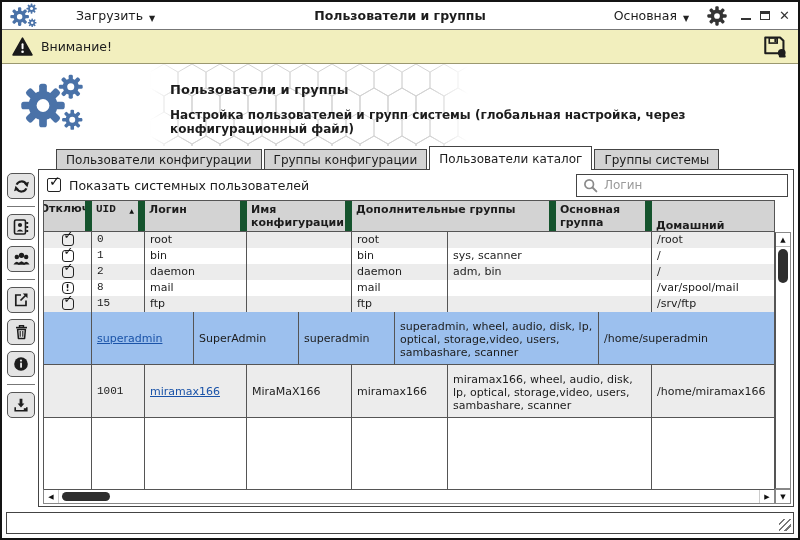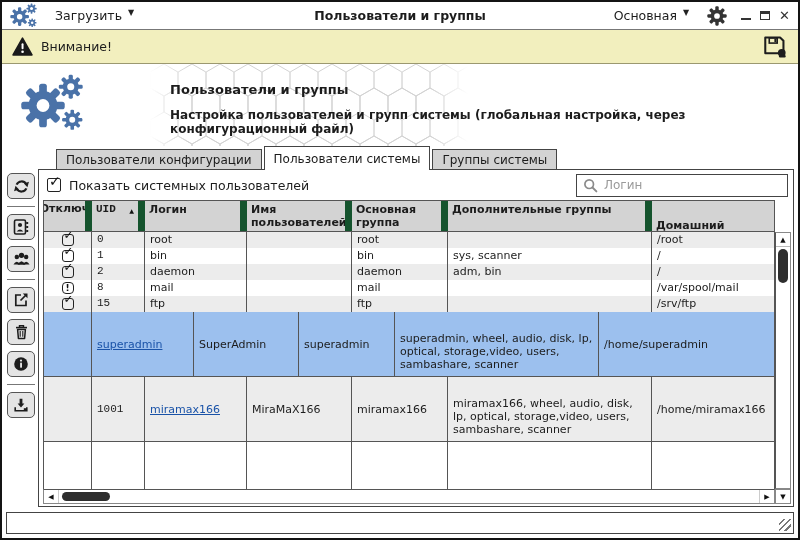--- a/index.html
+++ b/index.html
@@ -4,21 +4,21 @@
 <style>
   * { box-sizing: border-box; margin: 0; padding: 0; }
   html,body { width:800px; height:540px; overflow:hidden; background:#fff;
     font-family:"DejaVu Sans", sans-serif; color:#1c1c1c; }
   .window { position:absolute; inset:0; border:2px solid #141414; background:#fff; }
 
   
   .titlebar { position:relative; height:28px; display:flex; align-items:center;
     padding:0 8px; border-bottom:1px solid #777; background:#fff; }
   .appicon { color:#4a72a8; margin-right:14px; }
-  .menubtn { display:flex; align-items:flex-start; gap:6px; font-size:12.5px; cursor:default; padding:2px 4px; }
+  .menubtn { display:flex; align-items:flex-end; gap:6px; font-size:12.5px; cursor:default; padding:2px 4px;margin-left:21px; }
   .menubtn .arrow { font-size:8px; color:#222; }
   .wintitle { position:absolute; left:50%; transform:translateX(-50%); font-size:12.5px; font-weight:bold; }
   .tright { margin-left:auto; display:flex; align-items:center; gap:14px; }
   .gearbtn { color:#333; display:flex; }
   .winctrl { display:flex; align-items:center; gap:9px; }
   .minico { width:10px; height:8px; border-bottom:2px solid #333; }
   .maxico { width:10px; height:9px; border:1.5px solid #333; border-top:3px solid #333; }
   .closeico { font-size:13px; color:#333; line-height:1; }
 
   
@@ -83,21 +83,21 @@
   .td { border-right:1px solid #555; font-size:11px; line-height:13px; padding:1px 5px; overflow:hidden; }
   .td:last-child { border-right:none; }
   .c0 { width:48px; flex:none; display:flex; align-items:flex-start; justify-content:center; padding-top:1px; }
   .c1 { width:53px; flex:none;font-family:Liberation Mono, monospace; }
   .c2 { width:102px; flex:none; }
   .c3 { width:105px; flex:none; }
   .c4 { width:96px; flex:none; }
   .c5 { width:204px; flex:none; }
   .c6 { flex:1; }
   .tr.big .td { padding-top:6px; padding-bottom:5px; display:flex; align-items:center; }
-  .tr.big .c5 { display:block; padding-top:20px; }
+  .tr.big .c5 { display:block; padding-top:8px; }
   .link { color:#1a53a8; text-decoration:underline; cursor:pointer; }
   .rcheck { width:12px; height:12px; border:1.5px solid #222; border-radius:3px; position:relative; margin-top:1px; }
   .rcheck i { position:absolute; left:1px; top:-6px; font-style:normal; font-weight:bold; font-size:12px; color:#111; }
   .rwarn { width:12px; height:12px; border:1.5px solid #222; border-radius:4px; margin-top:1px;
     display:flex; align-items:center; justify-content:center; font-weight:bold; font-size:9px; color:#111; }
 
   
   .vscroll { grid-area:2/2; border:1px solid #888; border-left:1px solid #555; display:flex; flex-direction:column; background:#fff; }
   .varrow { height:14px; display:flex; align-items:center; justify-content:center; font-size:7px; color:#111; border-bottom:1px solid #bbb; flex:none; }
   .vtrack { flex:1; position:relative; }
@@ -207,21 +207,22 @@
       </div>
       <svg class="biggears" width="64" height="60" viewBox="0 0 42 40">
           <use href="#gears3"></use>
         </svg>
       <div class="hdrtitle">Пользователи и группы</div>
       <div class="hdrsub">Настройка пользователей и групп системы (глобальная настройка, через конфигурационный файл)</div>
     </div>
 
     <div class="tabbar">
         <div class="tab">Пользователи конфигурации</div>
-        <div class="tab active">Пользователи системы</div>
+        <div class="tab">Группы конфигурации</div>
+        <div class="tab active">Пользователи каталог</div>
         <div class="tab">Группы системы</div>
       </div>
 
     <div class="ltool">
       <div class="tbtn">
         <svg width="17" height="17" viewBox="0 0 16 16">
           <path d="M3.4 6.3 A5.1 5.1 0 0 1 12.4 5.6" fill="none" stroke="currentColor" stroke-width="2"></path>
           <polygon points="15,3.6 13.6,8.6 10.3,5.1" fill="currentColor"></polygon>
           <path d="M12.6 9.7 A5.1 5.1 0 0 1 3.6 10.4" fill="none" stroke="currentColor" stroke-width="2"></path>
           <polygon points="1,12.4 2.4,7.4 5.7,10.9" fill="currentColor"></polygon>
@@ -303,27 +304,27 @@
               <span>Отключ</span>
             </div>
             <div class="th c1">
               <span>UID</span>
               <span class="sort">▲</span>
             </div>
             <div class="th c2">
               <span>Логин</span>
             </div>
             <div class="th c3">
-              <span>Имя пользователей</span>
+              <span>Имя конфигурации</span>
+            </div>
+            <div class="th c5">
+              <span>Дополнительные группы</span>
             </div>
             <div class="th c4">
               <span>Основная группа</span>
-            </div>
-            <div class="th c5">
-              <span>Дополнительные группы</span>
             </div>
             <div class="th c6">
               <span>Домашний каталог</span>
             </div>
           </div>
         <div class="theadcorner"></div>
         <div class="tbody">
             <div class="tr stripe">
               <div class="td c0">
                 <span class="rcheck">

